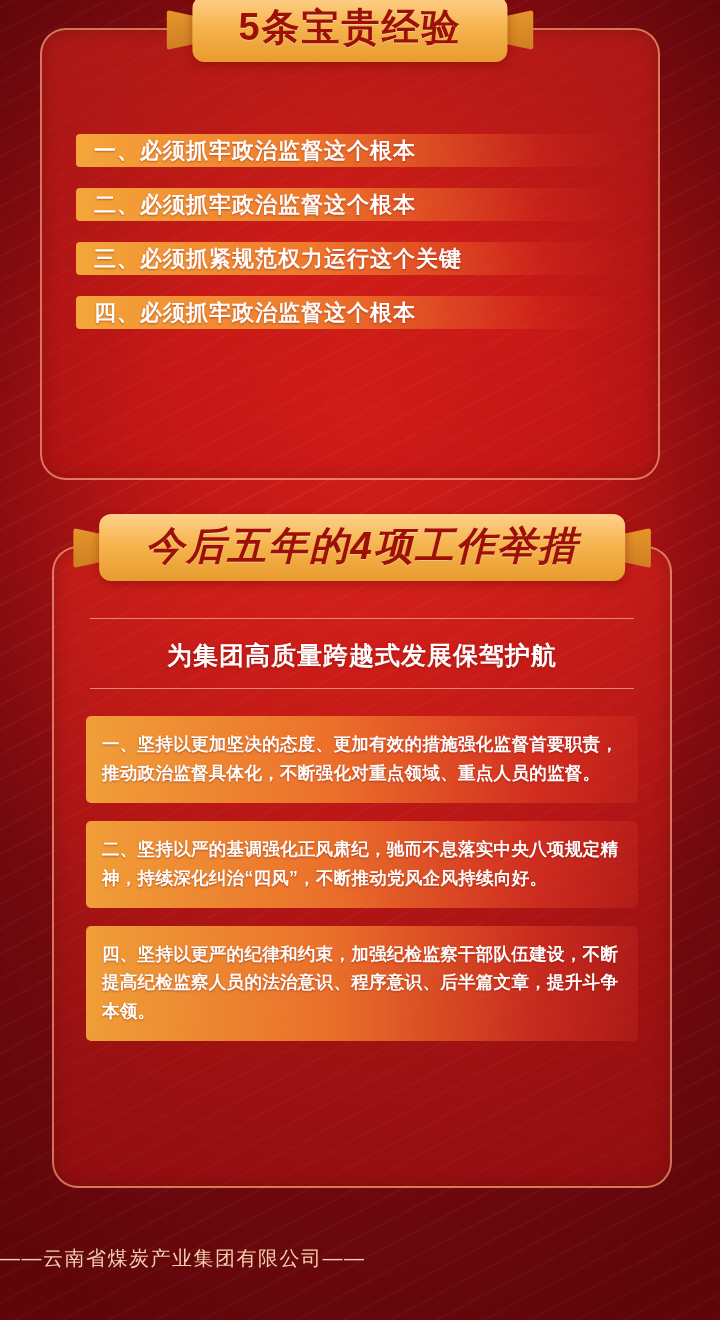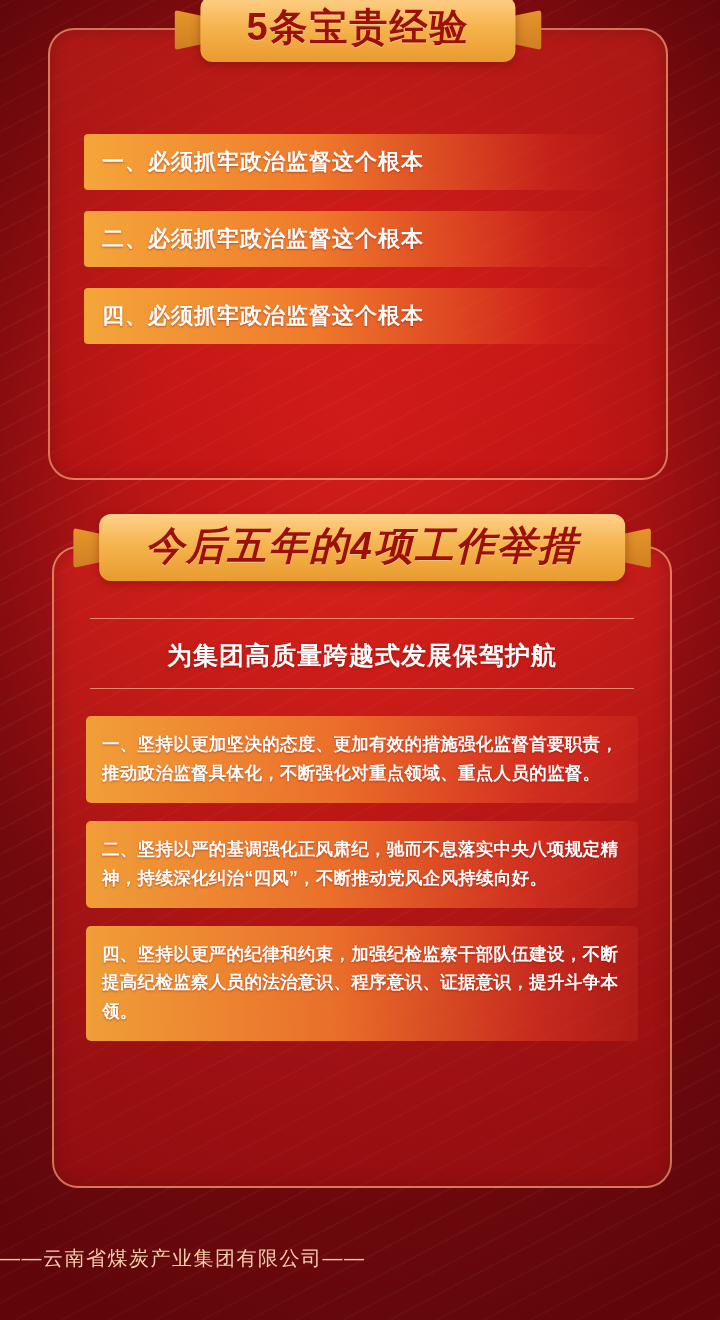--- a/index.html
+++ b/index.html
@@ -46,21 +46,21 @@
   }
 
   
   .panel {
     position: absolute;
     border: 2px solid rgba(255,200,150,0.55);
     border-radius: 26px;
     background: linear-gradient(180deg, rgba(222,38,30,0.55) 0%, rgba(200,22,22,0.45) 100%);
     box-shadow: 0 0 18px rgba(0,0,0,0.18) inset;
   }
-  #panel-experience { left: 48px; top: 28px; width: 616px; height: 448px; }
+  #panel-experience { left: 40px; top: 28px; width: 616px; height: 448px; }
   #panel-measures   { left: 52px; top: 546px; width: 616px; height: 638px; }
 
   
   .ribbon-wrap {
     position: absolute;
     left: 50%;
     transform: translateX(-50%);
     top: -34px;
     display: flex;
     align-items: center;
@@ -97,21 +97,21 @@
 
   
   .exp-list {
     position: absolute;
     left: 34px;
     top: 104px;
     right: 34px;
   }
   .exp-item {
     position: relative;
-    height: 56px;
+    height: 33px;
     margin-bottom: 21px;
     border-radius: 4px;
     background: linear-gradient(90deg, #f4a63a 0%, #ef7a2c 42%, rgba(226,58,36,0.25) 85%, rgba(226,58,36,0.0) 100%);
     display: flex;
     align-items: center;
   }
   .exp-item:last-child { margin-bottom: 0; }
   .exp-text {
     padding-left: 18px;
     font-size: 22px;
@@ -196,20 +196,23 @@
     </div>
 
     <div class="exp-list">
       <div class="exp-item">
         <span class="exp-text">一、必须抓牢政治监督这个根本</span>
       </div>
       <div class="exp-item">
         <span class="exp-text">二、必须抓牢政治监督这个根本</span>
       </div>
       <div class="exp-item">
+        <span class="exp-text">三、必须抓紧规范权力运行这个关键</span>
+      </div>
+      <div class="exp-item">
         <span class="exp-text">四、必须抓牢政治监督这个根本</span>
       </div>
     </div>
 
   </section>
 
   <section class="panel" id="panel-measures">
 
     <div class="ribbon-wrap" id="ribbon-measures">
       <div class="ribbon">
@@ -222,21 +225,21 @@
     </div>
 
     <div class="mea-list">
       <div class="mea-item">
         <div class="mea-text">一、坚持以更加坚决的态度、更加有效的措施强化监督首要职责，推动政治监督具体化，不断强化对重点领域、重点人员的监督。</div>
       </div>
       <div class="mea-item">
         <div class="mea-text">二、坚持以严的基调强化正风肃纪，驰而不息落实中央八项规定精神，持续深化纠治“四风”，不断推动党风企风持续向好。</div>
       </div>
       <div class="mea-item">
-        <div class="mea-text">四、坚持以更严的纪律和约束，加强纪检监察干部队伍建设，不断提高纪检监察人员的法治意识、程序意识、证据意识，提升斗争本领。</div>
+        <div class="mea-text">四、坚持以更严的纪律和约束，加强纪检监察干部队伍建设，不断提高纪检监察人员的法治意识、程序意识、后半篇文章，提升斗争本领。</div>
       </div>
     </div>
 
   </section>
 
   <div class="footer">
     <span class="footer-text">——云南省煤炭产业集团有限公司——</span>
   </div>
 
 </div>

